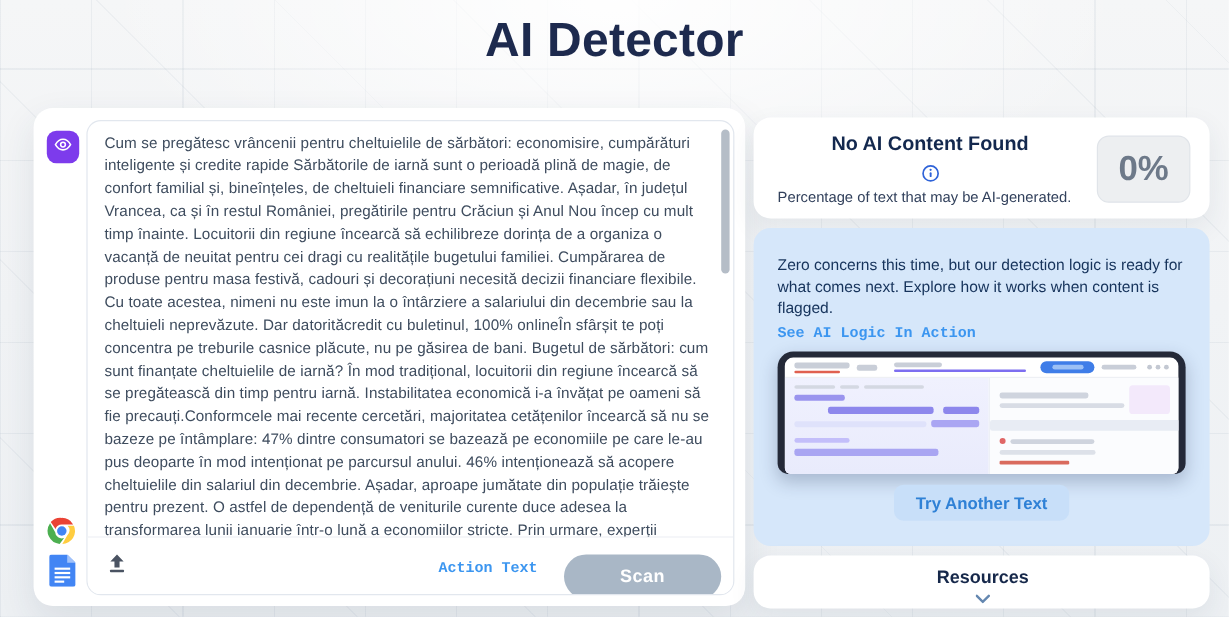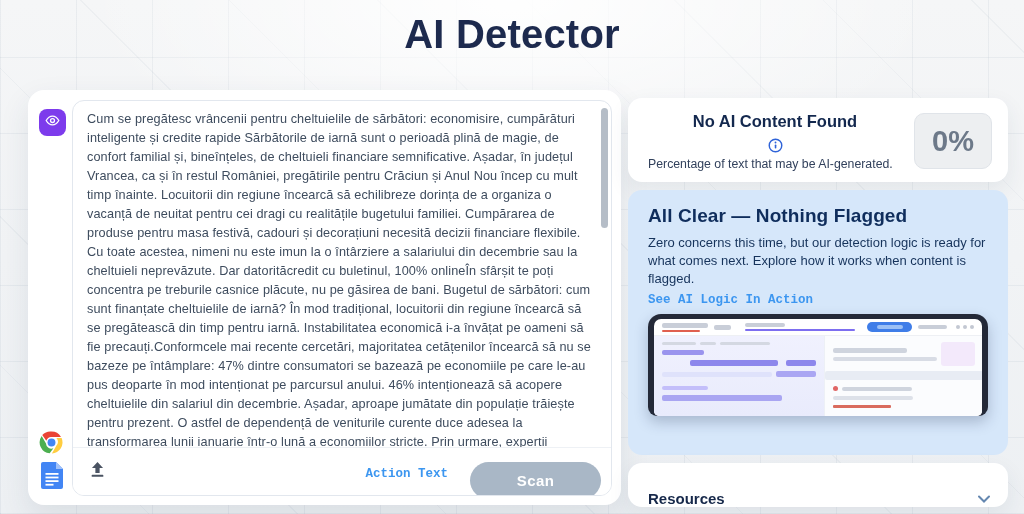--- a/index.html
+++ b/index.html
@@ -108,22 +108,23 @@
   .t-redaccent { width:58px; height:3px; background:#d96b5e; border-radius:1px; }
 
   .try-btn-row { display:flex; justify-content:center; margin-top:9px; }
   .try-btn {
     border:none; background:#c8dff9; color:#2f81d6; font-family:inherit;
     font-size:14px; font-weight:700; border-radius:8px; padding:7px 18px; cursor:pointer;
   }
 
   .resources-card {
     margin-top:8px; background:#fff; border-radius:14px; box-shadow:0 8px 22px rgba(40,60,90,.08);
-    height:44px; display:flex; align-items:flex-end; justify-content:space-between; padding:0 18px 0 20px;
+    height:44px; display:flex; align-items:center; justify-content:space-between; padding:10px 18px 0 20px;
     cursor:pointer;
+    flex-direction:column;
   }
   .resources-label { font-size:15px; font-weight:800; color:#16284a; }
 </style>
 </head>
 <body>
 
 <h1 class="page-title">AI Detector</h1>
 
 <div class="editor-card">
   <div class="icon-rail">
@@ -190,21 +191,20 @@
               <circle cx="8" cy="4.8" r="1" fill="#2f63d8"></circle>
             </svg>
         </span>
       </div>
       <div class="result-sub">Percentage of text that may be AI-generated.</div>
     </div>
     <div class="score-box">0%</div>
   </div>
 
   <div class="clear-card">
-    <div class="clear-heading">All Clear — Nothing Flagged</div>
     <div class="clear-body">Zero concerns this time, but our detection logic is ready for what comes next. Explore how it works when content is flagged.</div>
     <span class="clear-link">See AI Logic In Action</span>
 
     
     <div class="thumb">
       <div class="thumb-frame">
         <div class="thumb-win">
           <div class="t-toolbar">
             <span class="t-pillcol">
                 <span class="bar" style="width:46px;height:5px"></span>
@@ -275,20 +275,23 @@
                 </div>
               <div class="t-row">
                   <span class="t-redaccent"></span>
                 </div>
             </div>
           </div>
         </div>
       </div>
     </div>
 
+    <div class="try-btn-row">
+      <button class="try-btn">Try Another Text</button>
+    </div>
   </div>
 
   <div class="resources-card">
     <span class="resources-label">Resources</span>
     <span>
       <svg width="12" height="8" viewBox="0 0 12 8">
           <polyline points="1,1.5 6,6.5 11,1.5" fill="none" stroke="#6487b0" stroke-width="2" stroke-linecap="round"></polyline>
         </svg>
     </span>
   </div>

